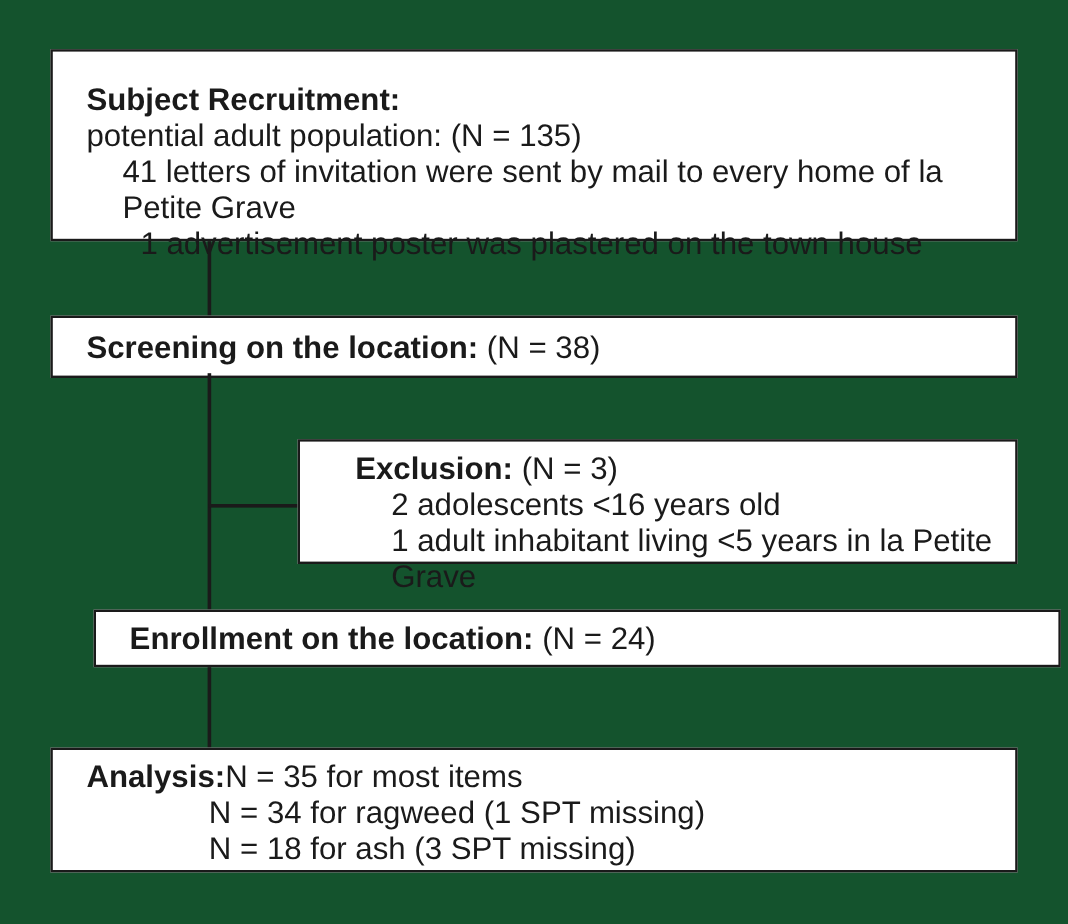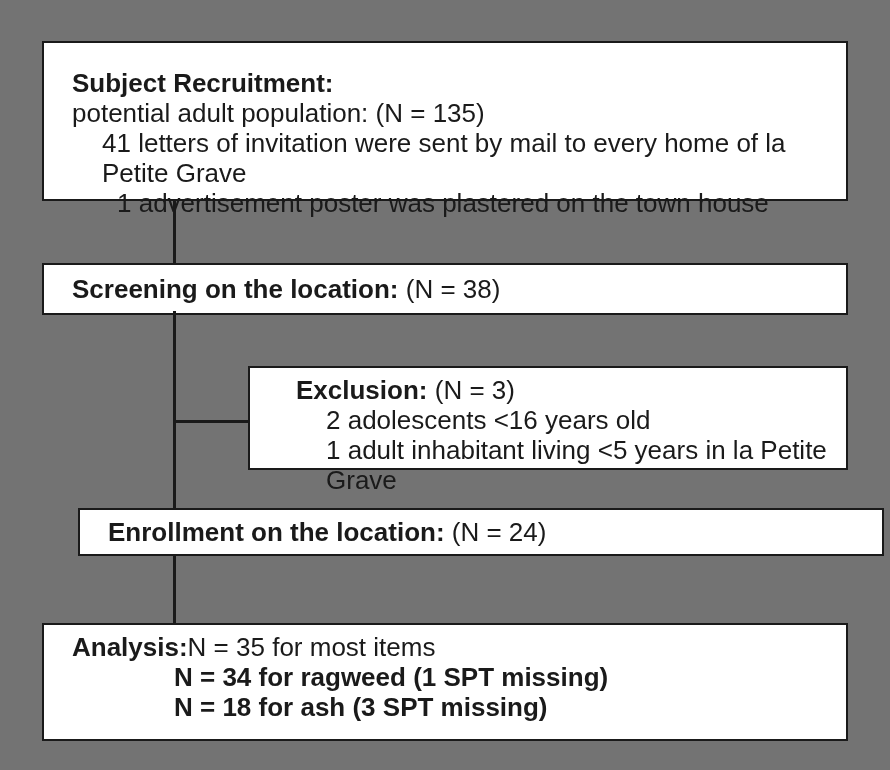--- a/index.html
+++ b/index.html
@@ -4,21 +4,21 @@
 <style>
   html, body {
     margin: 0;
     padding: 0;
     background: #ffffff;
   }
   .canvas {
     position: relative;
     width: 890px;
     height: 770px;
-    background: #737373;
+    background: #14532d;
     font-family: "Liberation Sans", sans-serif;
     font-size: 26px;
     line-height: 30px;
     color: #1a1a1a;
     overflow: hidden;
   }
   .box {
     position: absolute;
     box-sizing: border-box;
     background: #ffffff;
@@ -55,26 +55,26 @@
     left: 42px; top: 508px;
     width: 806px; height: 48px;
     display: flex; align-items: center;
     padding-left: 28px;
     margin-left: 36px;
   }
 
   
   #box-analysis {
     left: 42px; top: 623px;
-    width: 806px; height: 118px;
+    width: 806px; height: 104px;
     padding: 7px 12px 0 28px;
   }
   .hang-row { display: flex; }
   .hang-label { min-width: 102px; font-weight: bold; }
-  .hang-indent { padding-left: 102px; font-weight: bold; }
+  .hang-indent { padding-left: 102px; }
 
   
   .vline {
     position: absolute;
     left: 173px;
     width: 2.5px;
     background: #1a1a1a;
   }
   #conn-recruitment-screening { top: 201px; height: 62px; }
   #conn-screening-enrollment  { top: 311px; height: 197px; }

